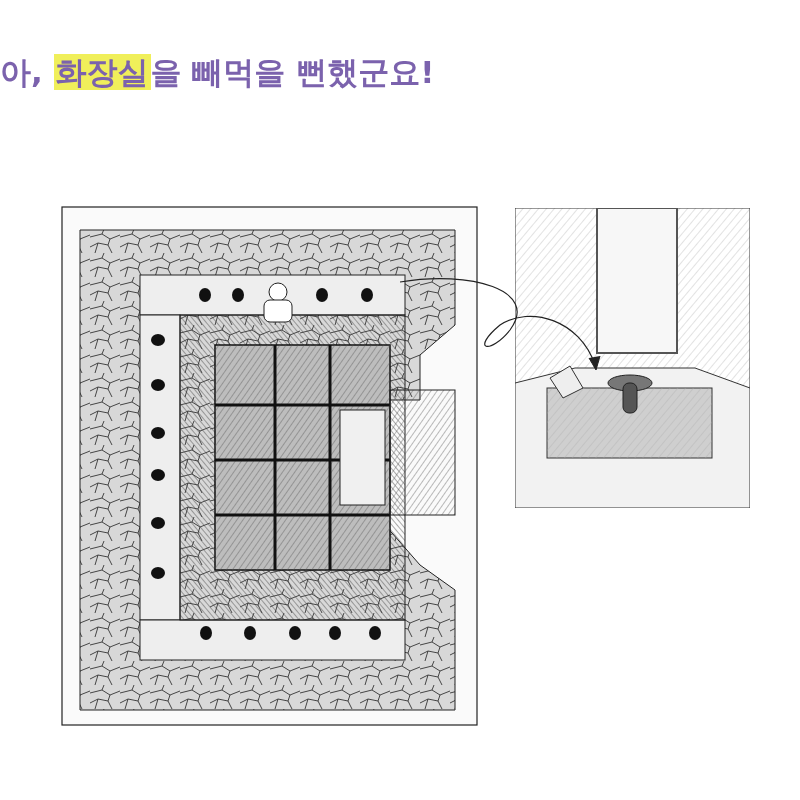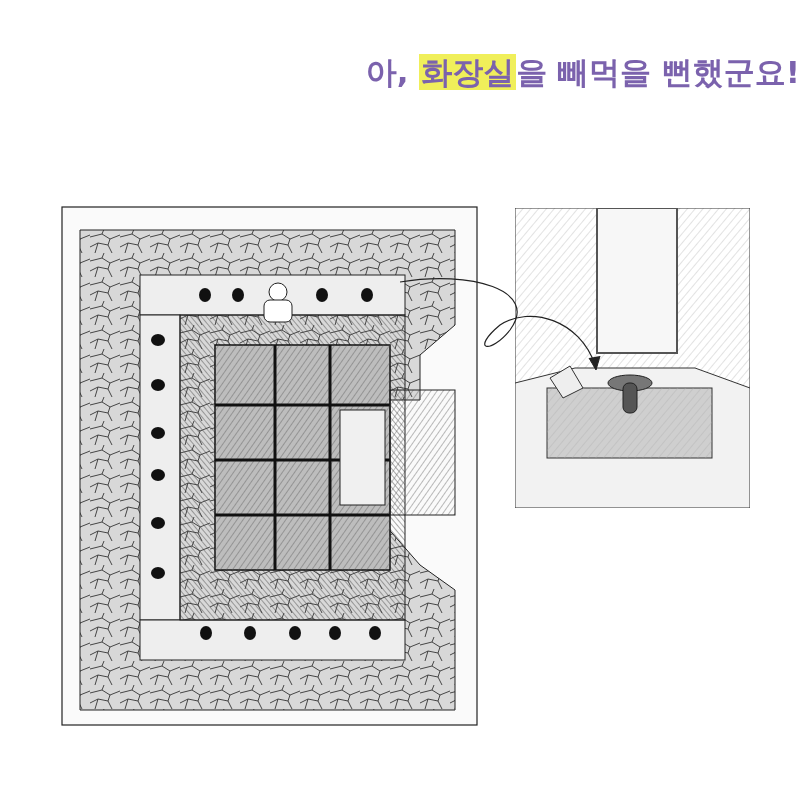--- a/index.html
+++ b/index.html
@@ -1,17 +1,17 @@
 <!DOCTYPE html>
 <html><head>
 <meta charset="utf-8">
 <style>
   html, body { margin:0; padding:0; background:#ffffff; }
   body { width:800px; height:800px; position:relative; overflow:hidden; font-family:"DejaVu Sans", sans-serif; }
-  .title { position:absolute; top:52px; left:0; width:800px; text-align:right; font-size:31px; font-weight:bold; color:#7b62ad; letter-spacing:0px; }
+  .title { position:absolute; top:52px; left:0; width:800px; text-align:left; font-size:31px; font-weight:bold; color:#7b62ad; letter-spacing:0px; }
   .title .hl { background:#f0ef5a; padding:0 2px; }
   .illus { position:absolute; }
 </style>
 </head>
 <body>
 
 <div class="title">
   <span>아, </span><span class="hl">화장실</span><span>을 빼먹을 뻔했군요!</span>
 </div>
 

